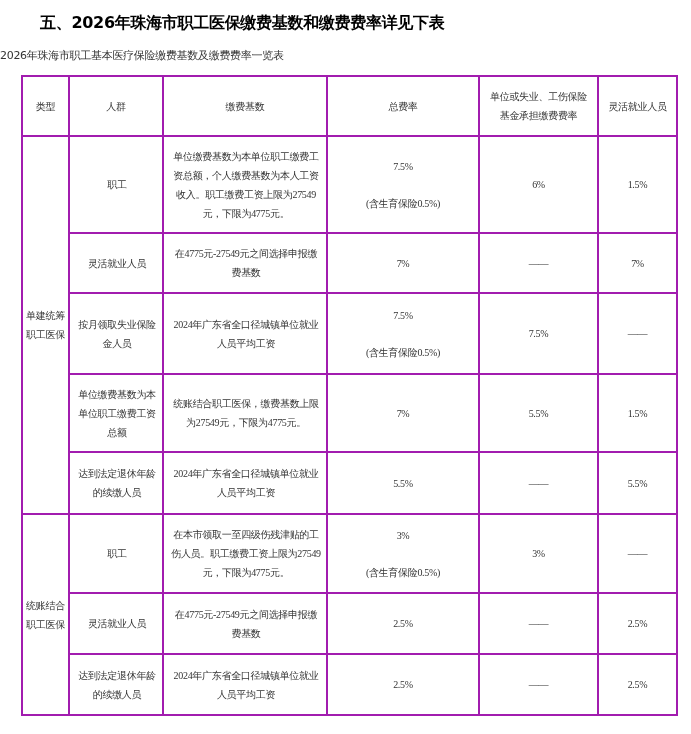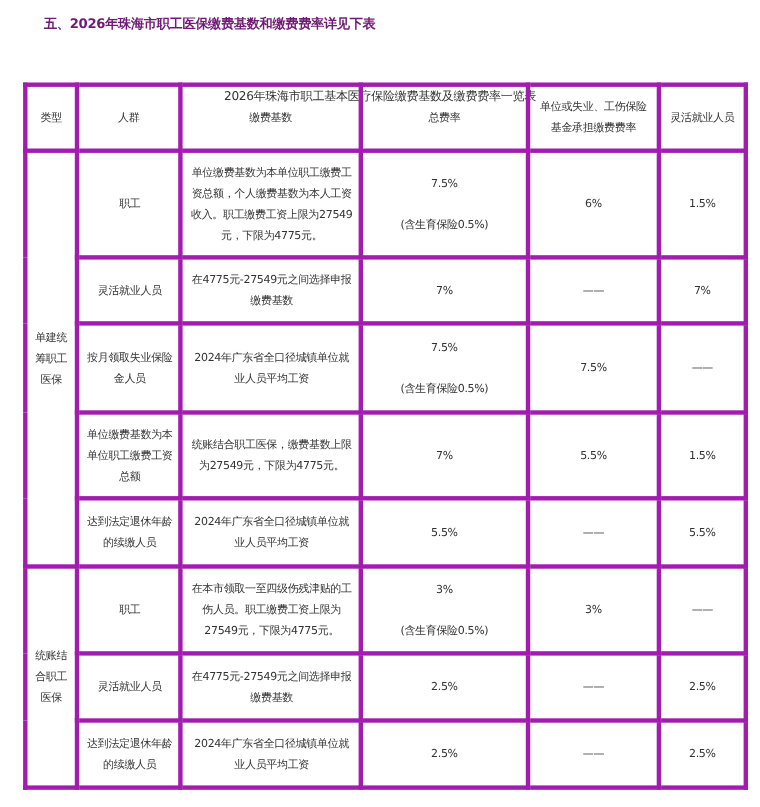--- a/index.html
+++ b/index.html
@@ -1,38 +1,39 @@
 <!DOCTYPE html>
 <html><head>
 <meta charset="utf-8">
 <style>
   * { box-sizing: border-box; margin: 0; padding: 0; }
   html, body { width: 691px; height: 734px; background: #ffffff; overflow: hidden; }
   body { font-family: "DejaVu Sans", "Liberation Sans", sans-serif; color: #333333; position: relative; }
   .heading {
     position: absolute; left: 40px; top: 13px;
-    font-size: 12px; font-weight: bold; color: #701a75; letter-spacing: -0.3px;
+    font-size: 16px; font-weight: bold; color: #000000; letter-spacing: -0.3px;
   }
   .caption {
-    position: absolute; left: 0; width: 691px; top: 48px; text-align: center;
-    font-size: 11px; color: #333333; letter-spacing: -0.3px; margin-top: 32px;
+    position: absolute; left: 0; width: 691px; top: 48px; 
+    font-size: 11px; color: #333333; letter-spacing: -0.3px;
   }
   table.fee-table {
     position: absolute; left: 21px; top: 75px;
     border-collapse: collapse; table-layout: fixed;
     width: 655px;
     font-size: 10px; color: #333333;
   }
   table.fee-table td, table.fee-table th {
-    border: 4px solid #a21caf;
+    border: 2px solid #a21caf;
     font-weight: normal;
     line-height: 19px;
     padding: 0 4px;
     vertical-align: middle;
     letter-spacing: -0.3px;
+    font-family: Liberation Serif, serif;
   }
   .c { text-align: center; }
   .l { text-align: center; }
   .pad-l { padding-left: 6px !important; }
   .gap { display: block; height: 18px; }
 </style>
 </head>
 <body>
 
 <div class="heading">五、2026年珠海市职工医保缴费基数和缴费费率详见下表</div>

